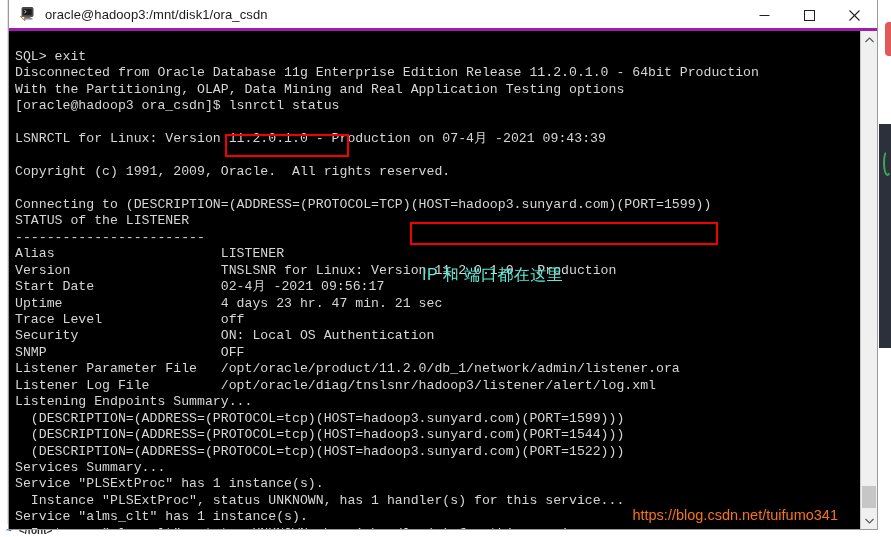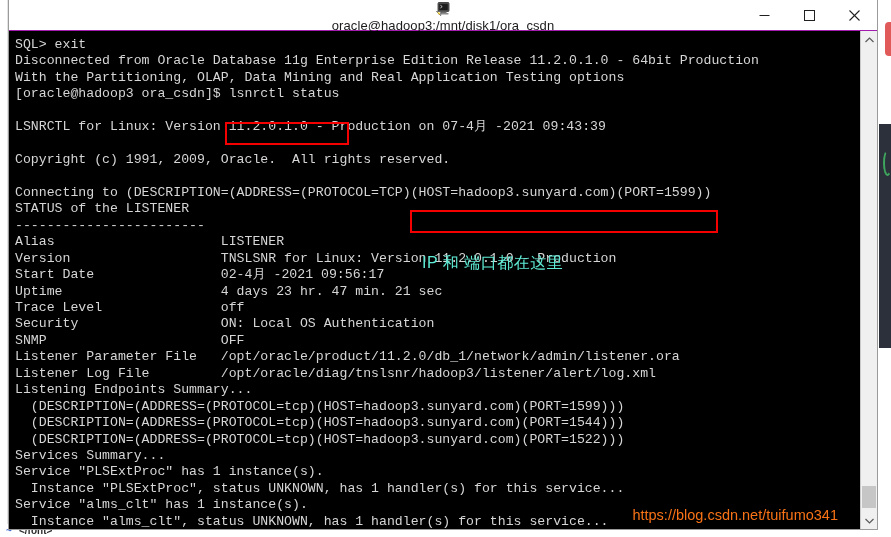--- a/index.html
+++ b/index.html
@@ -56,24 +56,23 @@
     width: 870px; height: 530px;
     background: #000000;
     border: 1px solid #9b9b9b;
     border-top: none;
     display: flex; flex-direction: column;
   }
 
   .titlebar {
     height: 31px; min-height: 31px;
     background: #ffffff;
-    border-bottom: 1px solid #a21caf;
+    border-bottom: 3px solid #a21caf;
     display: flex; align-items: center;
     position: relative;
-    flex-direction: column;
   }
   .title-icon {
     width: 18px; height: 18px;
     margin-left: 10px; margin-right: 8px;
     position: relative; flex: none;
   }
   .title-text {
     font-family: "Liberation Sans", sans-serif;
     font-size: 13px; color: #1b1b1b;
     white-space: nowrap;
@@ -93,20 +92,21 @@
   .term-wrap {
     flex: 1; display: flex; position: relative; min-height: 0;
     background: #000000;
   }
   .term {
     flex: 1;
     background: #000000;
     position: relative;
     overflow: hidden;
     padding: 6px 4px 0 6px;
+    margin-top: 12px;
   }
   .term-inner {
     position: relative;
     font-family: "Liberation Mono", "DejaVu Sans Mono", monospace;
     font-size: 13.2px;
     line-height: 16.45px;
     color: #d6d6d6;
     white-space: pre;
     letter-spacing: 0px;
   }

